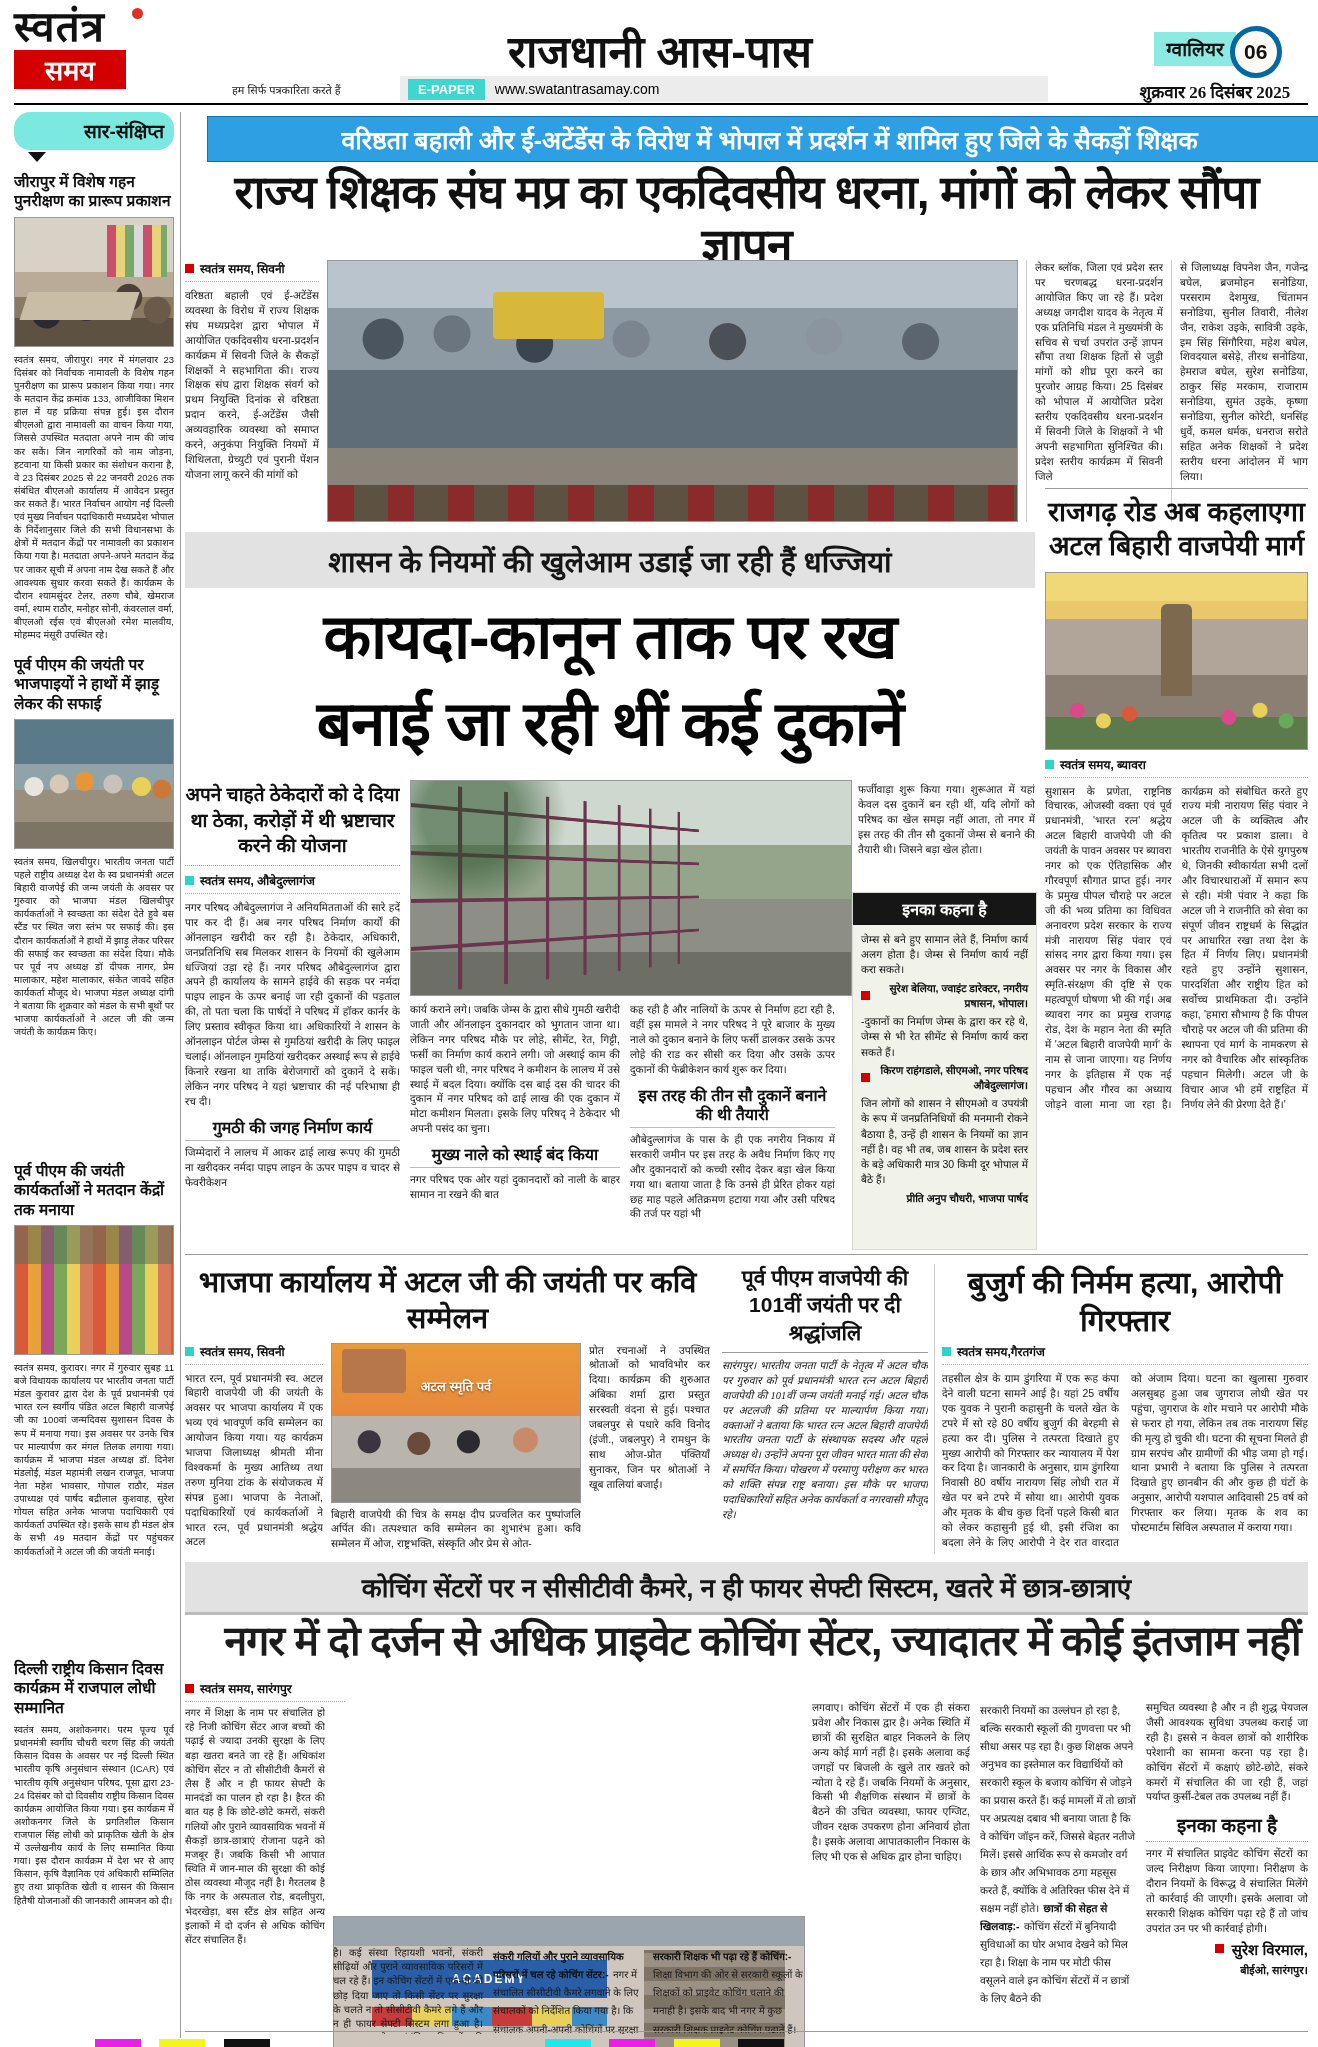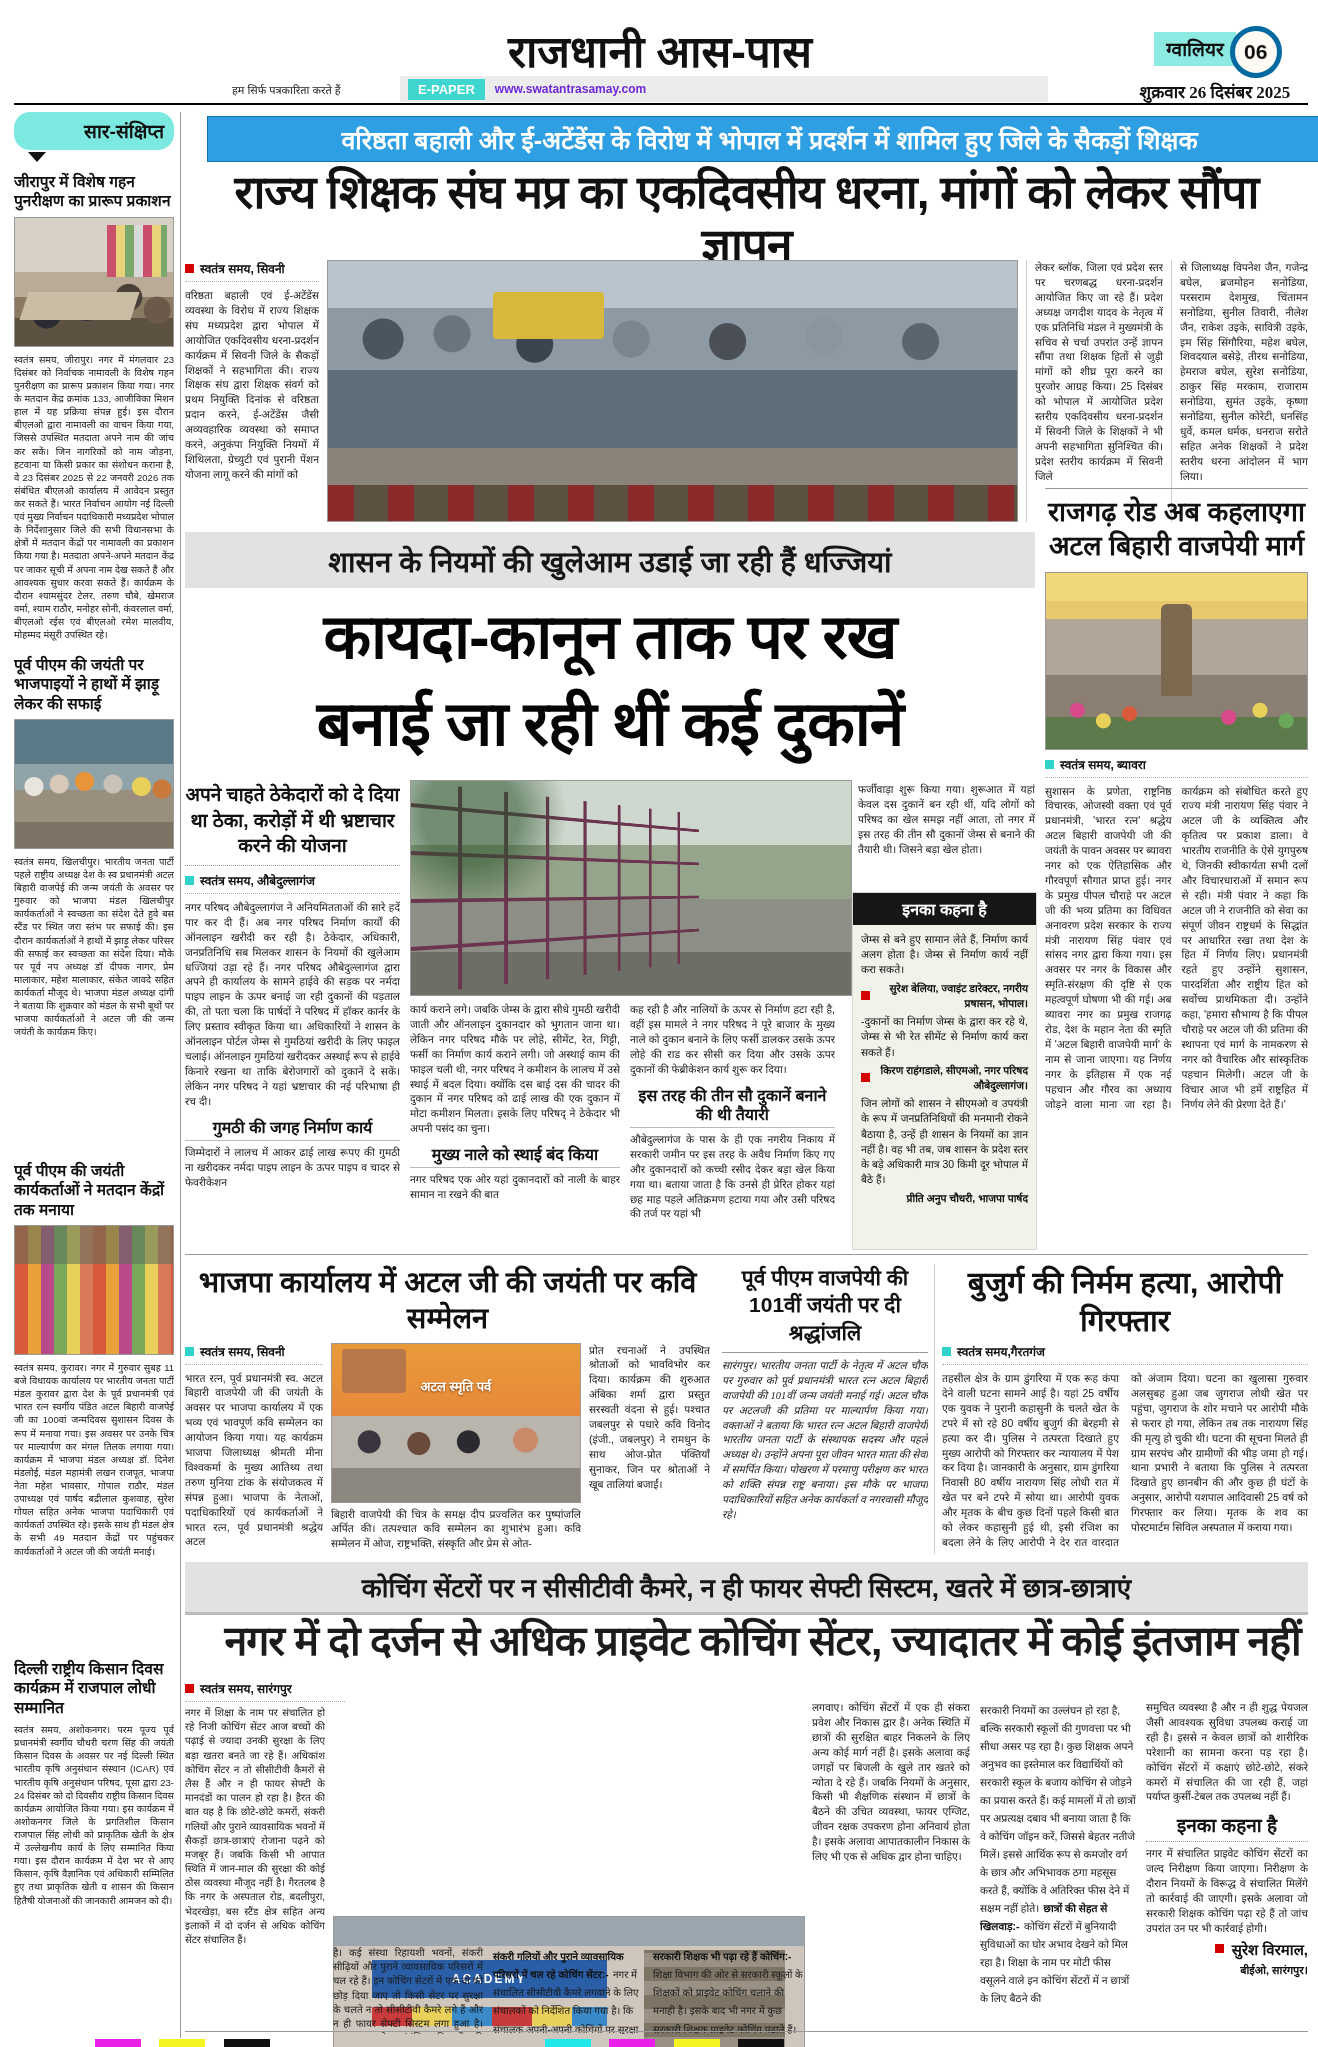--- a/index.html
+++ b/index.html
@@ -25,21 +25,21 @@
   .logo-bottom{background:#d40000;color:#fff;font-weight:800;font-size:27px;text-align:center;
                width:112px;padding:1px 0;margin-top:2px;}
   .tagline{font-size:11px;color:#222;white-space:nowrap;}
   .page-title{font-size:44px;font-weight:800;text-align:center;}
   .edition-box{background:#8ceae2;font-weight:800;font-size:19px;padding:4px 12px;display:inline-block;}
   .page-circle{display:inline-flex;align-items:center;justify-content:center;width:42px;height:42px;
                border-radius:50%;background:#fdfbf4;border:5px solid #0369a1;font-weight:800;font-size:21px;margin-left:-6px;vertical-align:middle;}
   .date-line{font-weight:800;font-size:17px;font-family:"Liberation Serif",serif;}
   .gray-strip{background:#ececec;height:26px;display:flex;align-items:center;gap:10px;padding-left:8px;}
   .epaper{background:#3fd6cf;color:#fff;font-weight:800;font-size:13px;padding:3px 10px;}
-  .website{font-weight:bold;font-size:12px;color:#6d28d9;}
+  .website{font-weight:normal;font-size:14px;color:#000000;}
 
   
   .sb{width:160px;overflow:hidden;}
   .sb-title{background:#7ce9e1;font-weight:800;font-size:19px;text-align:right;padding:6px 10px 6px 0;border-radius:16px;}
   .sb-tri{width:0;height:0;border-left:9px solid transparent;border-right:9px solid transparent;
           border-top:10px solid #111;margin:2px 0 6px 14px;}
   .sb-head{font-weight:800;font-size:15.5px;line-height:1.25;margin:10px 0 6px 0;}
   .sb-photo{height:128px;margin-bottom:6px;}
 
   .banner-blue{background:#2d9fe2;border:1px solid #1173ae;color:#fff;font-weight:800;font-size:25px;
@@ -58,20 +58,27 @@
   .inline-bold{font-weight:800;}
   .quote-head2{font-weight:800;font-size:19px;text-align:center;margin:8px 0 4px 0;border-bottom:1px dotted #999;padding-bottom:3px;}
 
   .regbar{height:9px;width:46px;display:inline-block;margin-right:14px;}
 </style>
 </head>
 <body>
 
 <div class="page">
 
+  <div class="abs" style="left:14px;top:6px;width:200px;">
+    <div style="position:relative;">
+      <span class="logo-top">स्वतंत्र</span>
+      <span class="logo-red-dot"></span>
+    </div>
+    <div class="logo-bottom">समय</div>
+  </div>
   <div class="abs tagline" style="left:232px;top:82px;">हम सिर्फ पत्रकारिता करते हैं</div>
 
   <div class="abs page-title" style="left:340px;top:20px;width:640px;">राजधानी आस-पास</div>
 
   <div class="abs" style="left:1128px;top:26px;width:180px;text-align:center;">
     <span class="edition-box">ग्वालियर</span><span class="page-circle">06</span>
   </div>
   <div class="abs date-line" style="left:1120px;top:80px;width:190px;text-align:center;">शुक्रवार 26 दिसंबर 2025</div>
 
   <div class="abs gray-strip" style="left:400px;top:76px;width:640px;">

